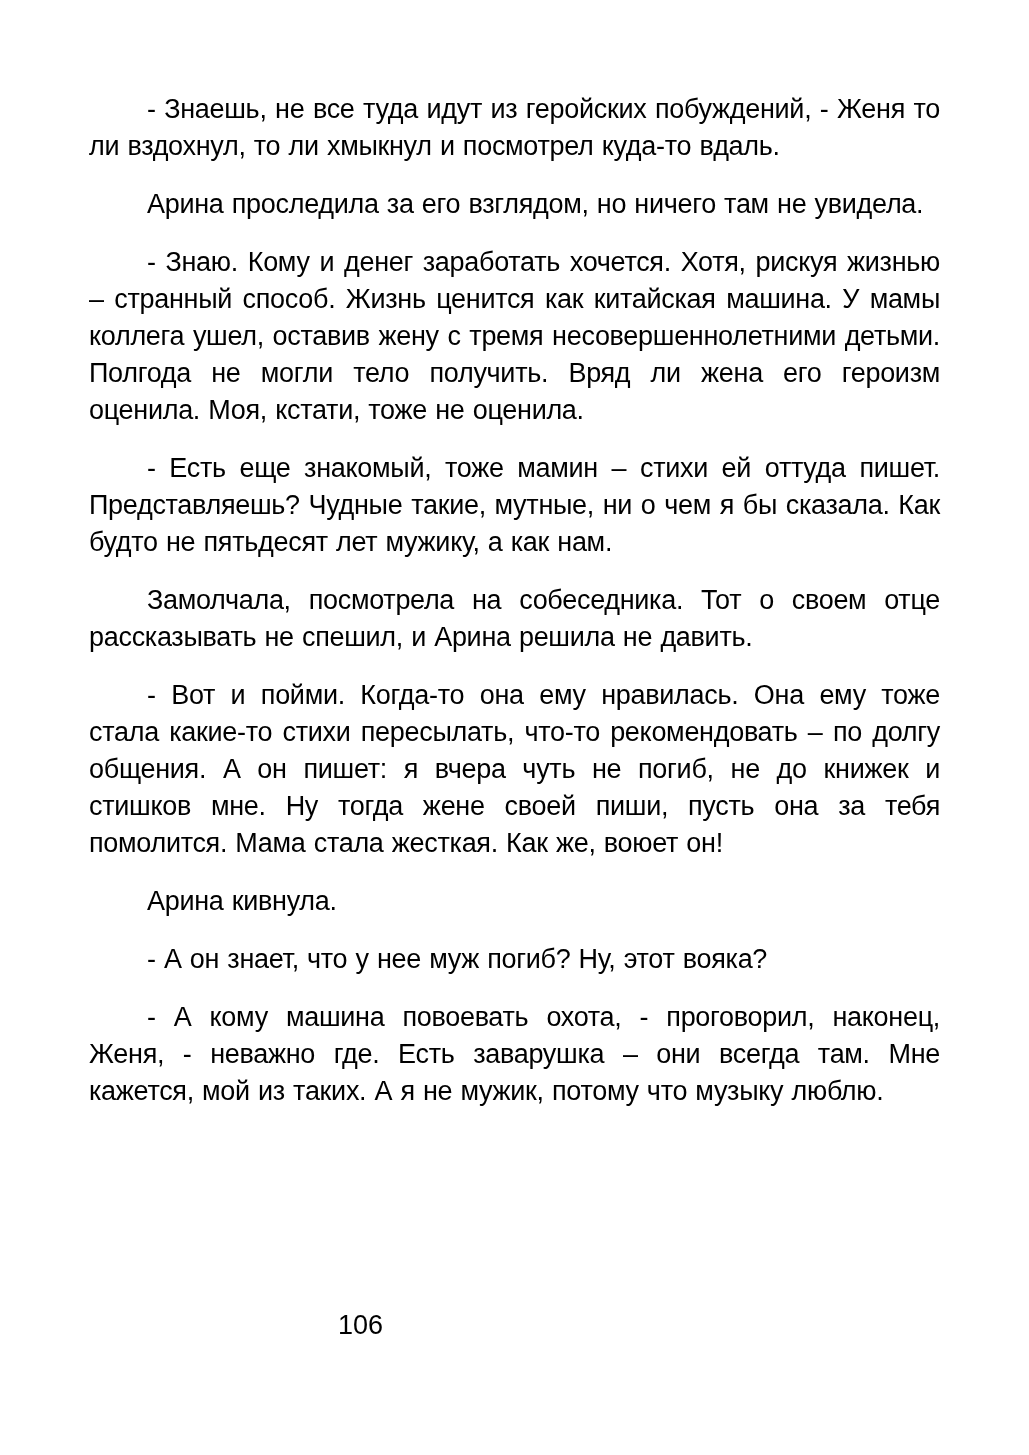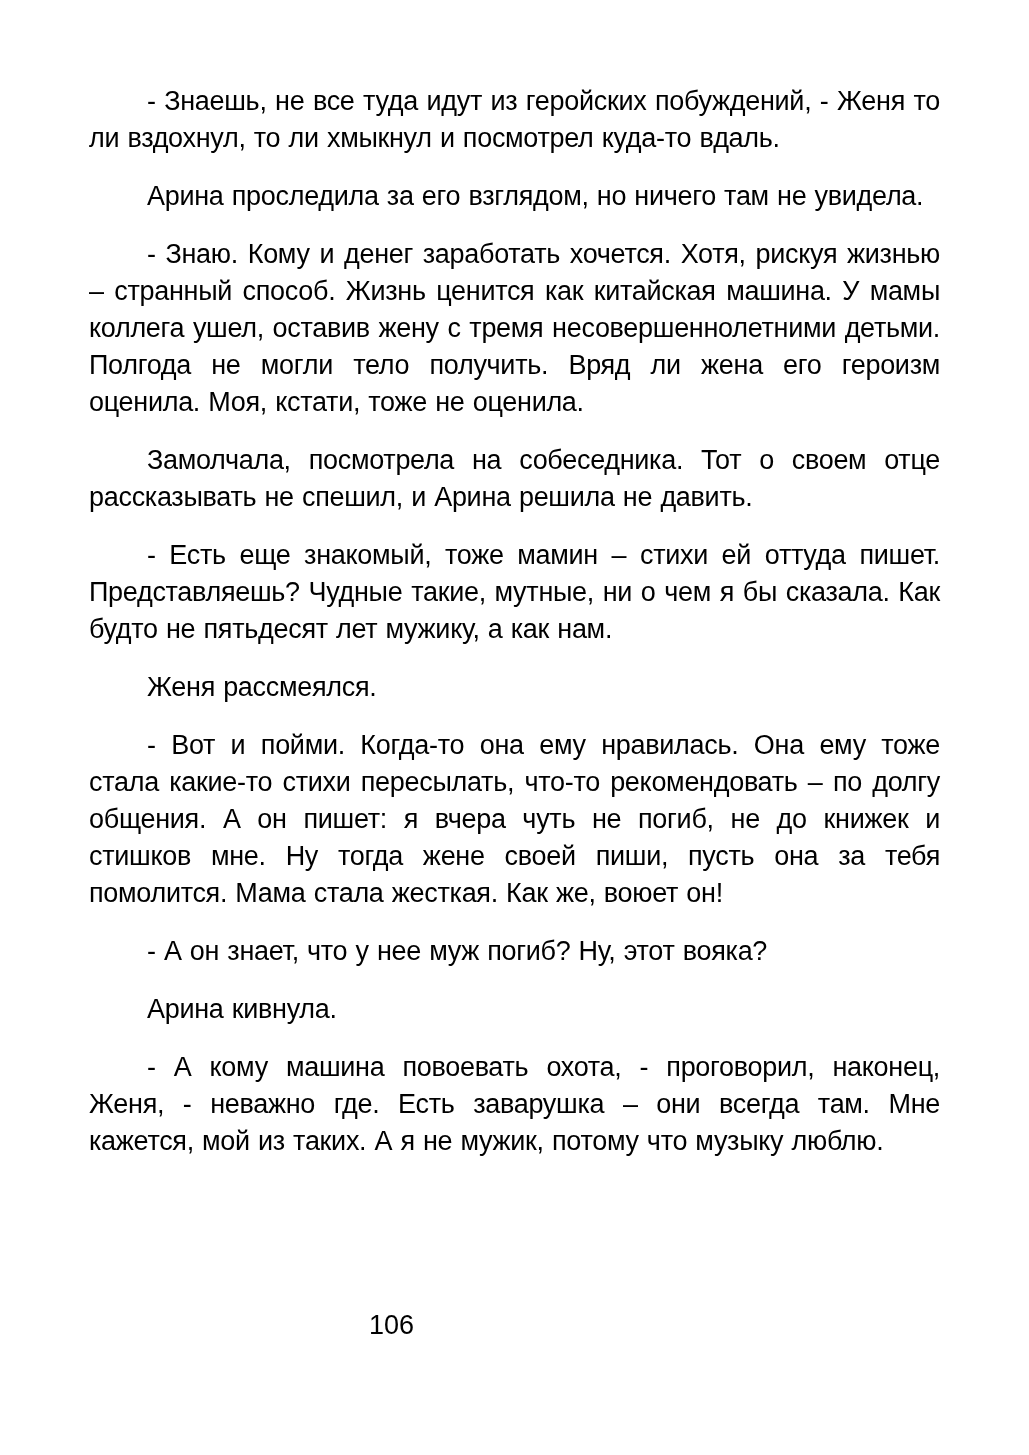--- a/index.html
+++ b/index.html
@@ -16,47 +16,45 @@
     font-family: "Liberation Sans", "DejaVu Sans", sans-serif;
     color: #000000;
   }
   .content {
     position: absolute;
     left: 89px;
     right: 89px;
     top: 83px;
   }
   .content p {
-    margin: 0 0 21px 0;
+    margin: 8px 0 21px 0;
     font-size: 27px;
     line-height: 37px;
     letter-spacing: -0.3px;
     text-align: justify;
     text-indent: 58px;
     word-spacing: 1px;
   }
   .page-number {
     position: absolute;
     left: 338px;
     top: 1307px;
     font-size: 27px;
     line-height: 37px;
-    margin-left: 31px;
   }
 </style>
 </head>
 <body>
 
 <div class="page">
   <div class="content">
     <p>- Знаешь, не все туда идут из геройских побуждений, - Женя то ли вздохнул, то ли хмыкнул и посмотрел куда-то вдаль.</p>
     <p>Арина проследила за его взглядом, но ничего там не увидела.</p>
     <p>- Знаю. Кому и денег заработать  хочется. Хотя, рискуя жизнью – странный способ. Жизнь ценится как китайская машина. У мамы коллега ушел, оставив жену с тремя несовершеннолетними детьми. Полгода не могли тело получить. Вряд ли жена его героизм оценила. Моя, кстати, тоже не оценила.</p>
+    <p>- Есть еще знакомый, тоже мамин – стихи ей оттуда пишет. Представляешь? Чудные такие, мутные, ни о чем я бы сказала. Как будто не пятьдесят лет мужику, а как нам.</p>
     <p>Замолчала, посмотрела на собеседника. Тот о своем отце рассказывать не спешил, и Арина решила не давить.</p>
-    <p>- Есть еще знакомый, тоже мамин – стихи ей оттуда пишет. Представляешь? Чудные такие, мутные, ни о чем я бы сказала. Как будто не пятьдесят лет мужику, а как нам.</p>
-    <p>Женя рассмеялся.</p>
     <p>- Вот и пойми. Когда-то она ему нравилась. Она ему тоже стала какие-то стихи пересылать, что-то рекомендовать – по долгу общения. А он пишет: я вчера чуть не погиб, не до книжек и стишков мне. Ну тогда жене своей пиши, пусть она за тебя помолится. Мама стала жесткая. Как же, воюет он!</p>
+    <p>Арина кивнула.</p>
     <p>- А он знает, что у нее муж погиб? Ну, этот вояка?</p>
-    <p>Арина кивнула.</p>
     <p>- А кому машина повоевать охота, - проговорил, наконец, Женя, - неважно где. Есть заварушка – они всегда там. Мне кажется, мой из таких. А я не мужик, потому что музыку люблю.</p>
   </div>
   <div class="page-number">106</div>
 </div>
 
 </body></html>

